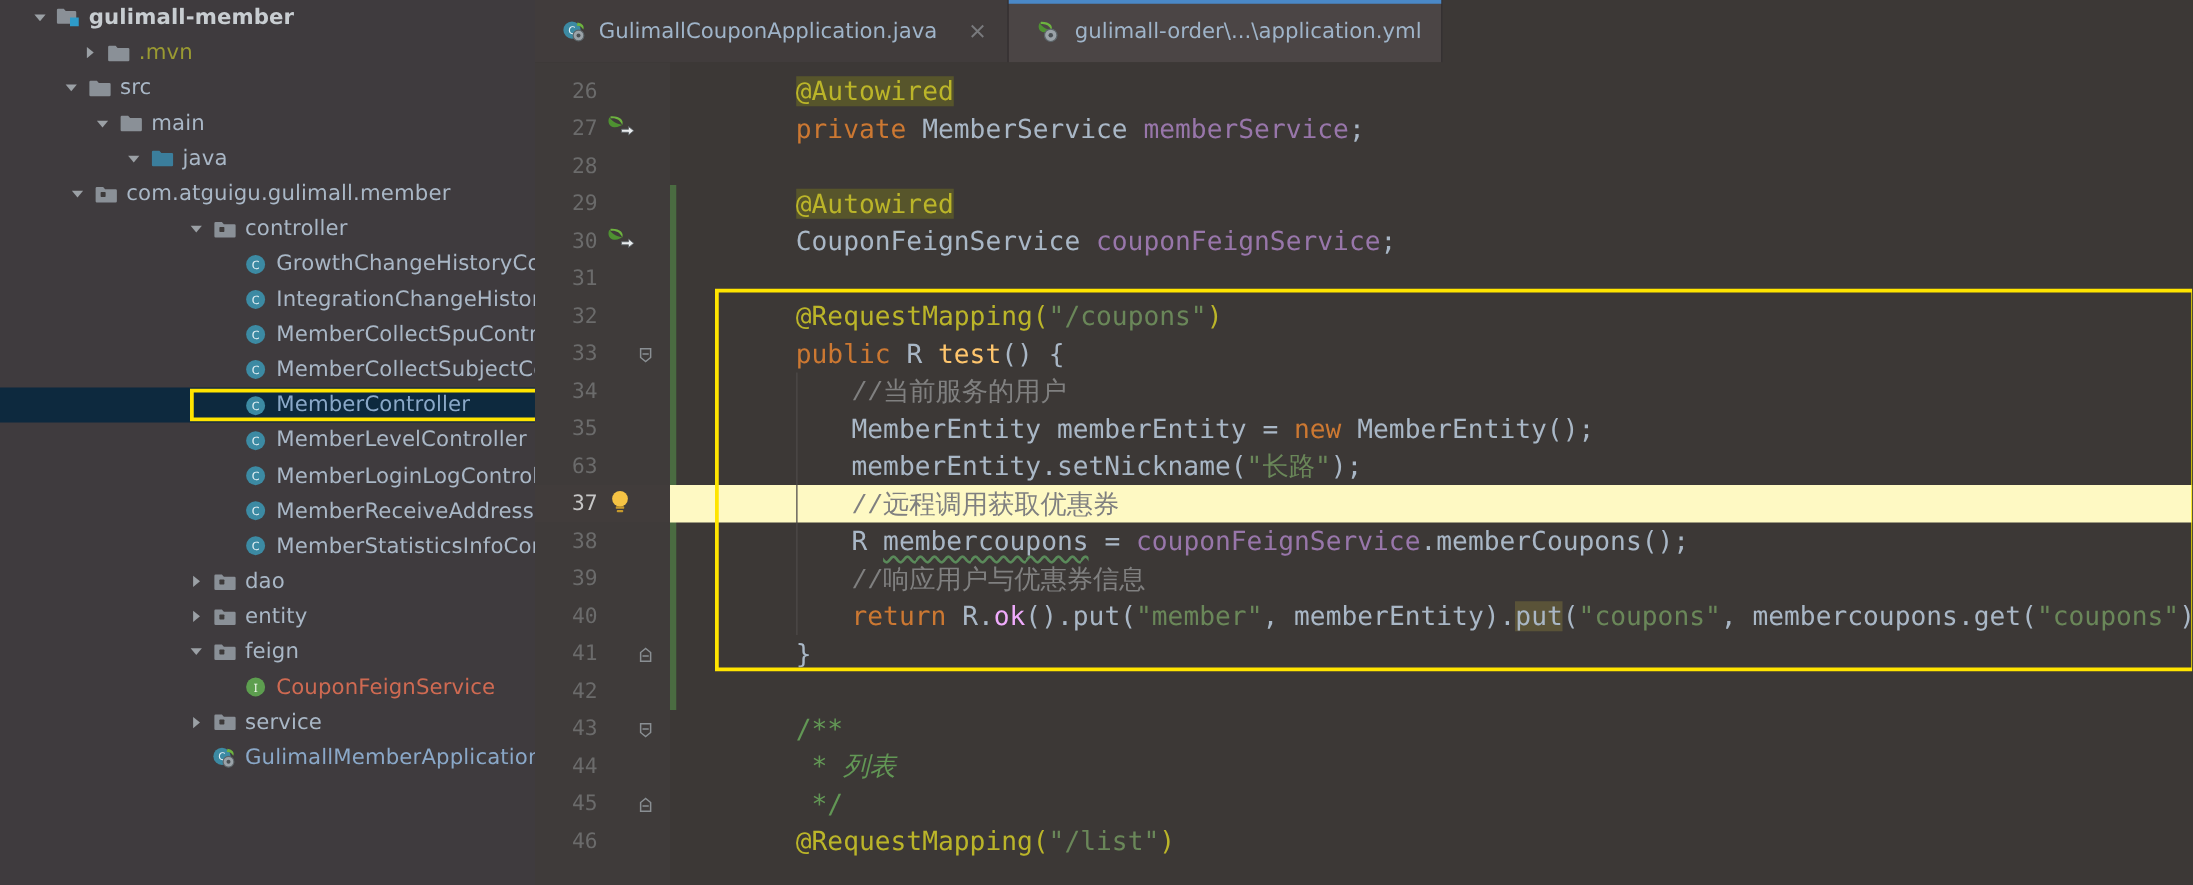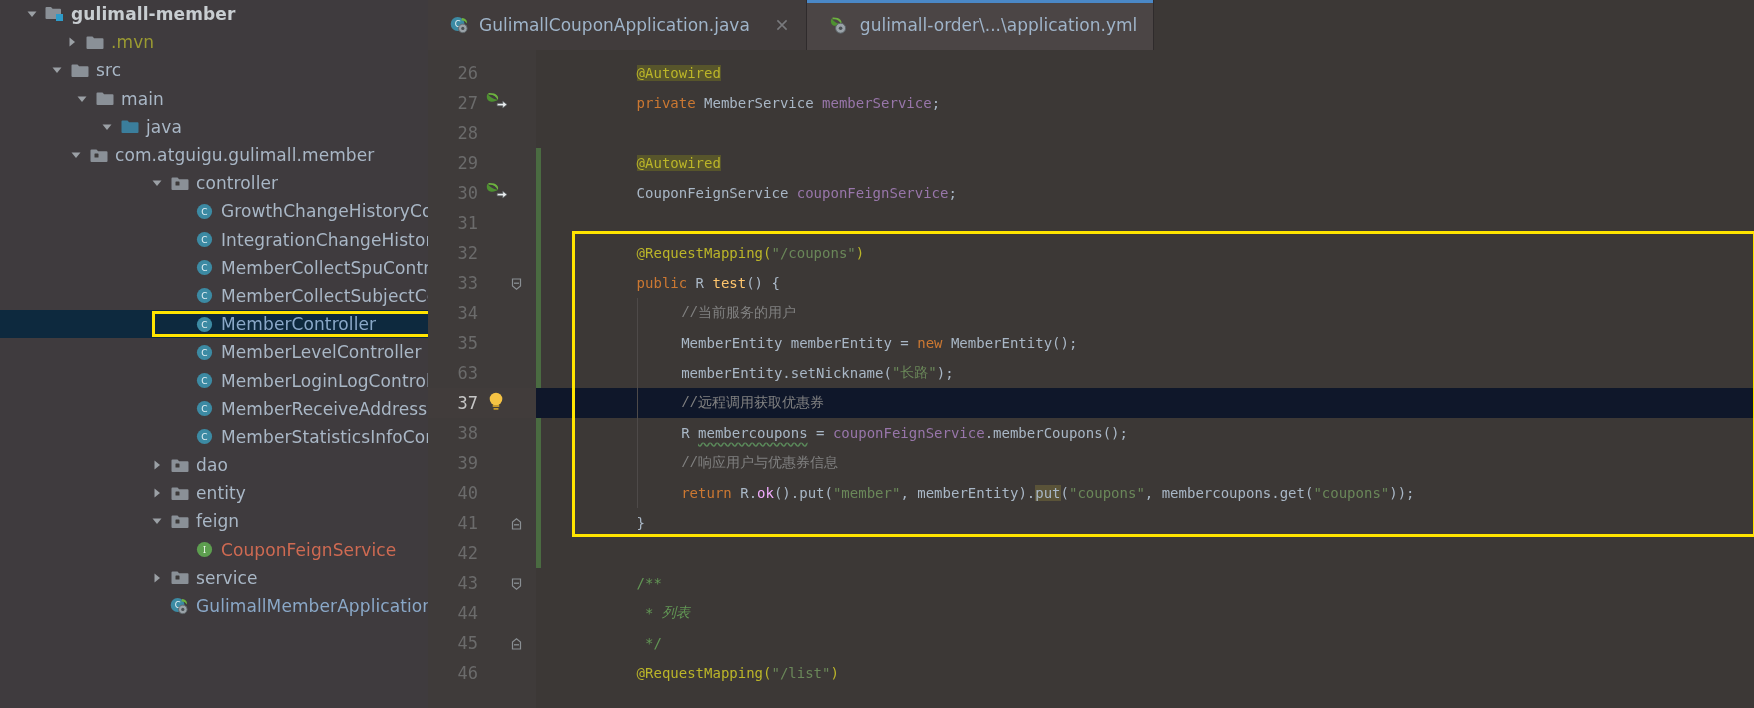--- a/index.html
+++ b/index.html
@@ -124,27 +124,27 @@
   }
   
   #change-stripe {
     position:absolute; left: 0; width: 5px;
     background: #4a6b41;
   }
   .cline {
     height: 30px;
     display: flex; align-items: center;
     font-family: "DejaVu Sans Mono", monospace;
-    font-size: 14px;
+    font-size: 21px;
     white-space: pre;
     color: #a9b7c6;
     padding-left: 56px;
     position: relative;
   }
-  .cline.cur { background: #0f172a; }
+  .cline.cur { background: #fef9c3; }
   
   .iguide {
     position:absolute; width:1px; background:#4e4a49;
     left: 0; top: 0; bottom: 0;
   }
 
   
   .t-anno   { color: #bbb529; }
   .t-annobg { color: #bbb529; background: #57552b; }
   .t-kw     { color: #cc7832; }
@@ -234,21 +234,21 @@
               <path d="M1.5 3.5 L10.5 3.5 L6 9 Z" fill="#9ba0a5"></path>
             </svg>
           </span>
           <span class="ic">
             <svg width="18" height="15" viewBox="0 0 18 15">
               <path d="M0.5 2.5 a1 1 0 0 1 1-1 H6.5 l1.6 1.8 H16.5 a1 1 0 0 1 1 1 V13 a1 1 0 0 1-1 1 H1.5 a1 1 0 0 1-1-1 Z" fill="#3b7e9c"></path>
             </svg>
           </span>
           <span class="tlabel gray">java</span>
         </div>
-        <div class="tree-row" style="padding-left: 66px;">
+        <div class="tree-row" style="padding-left: 52px;">
           <span class="arrow">
             <svg width="12" height="12" viewBox="0 0 12 12">
               <path d="M1.5 3.5 L10.5 3.5 L6 9 Z" fill="#9ba0a5"></path>
             </svg>
           </span>
           <span class="ic">
             <svg width="18" height="15" viewBox="0 0 18 15">
               <path d="M0.5 2.5 a1 1 0 0 1 1-1 H6.5 l1.6 1.8 H16.5 a1 1 0 0 1 1 1 V13 a1 1 0 0 1-1 1 H1.5 a1 1 0 0 1-1-1 Z" fill="#8a9097"></path>
               <rect x="4.5" y="5.5" width="4" height="4" rx="0.6" fill="#3d3a3a"></rect>
             </svg>

